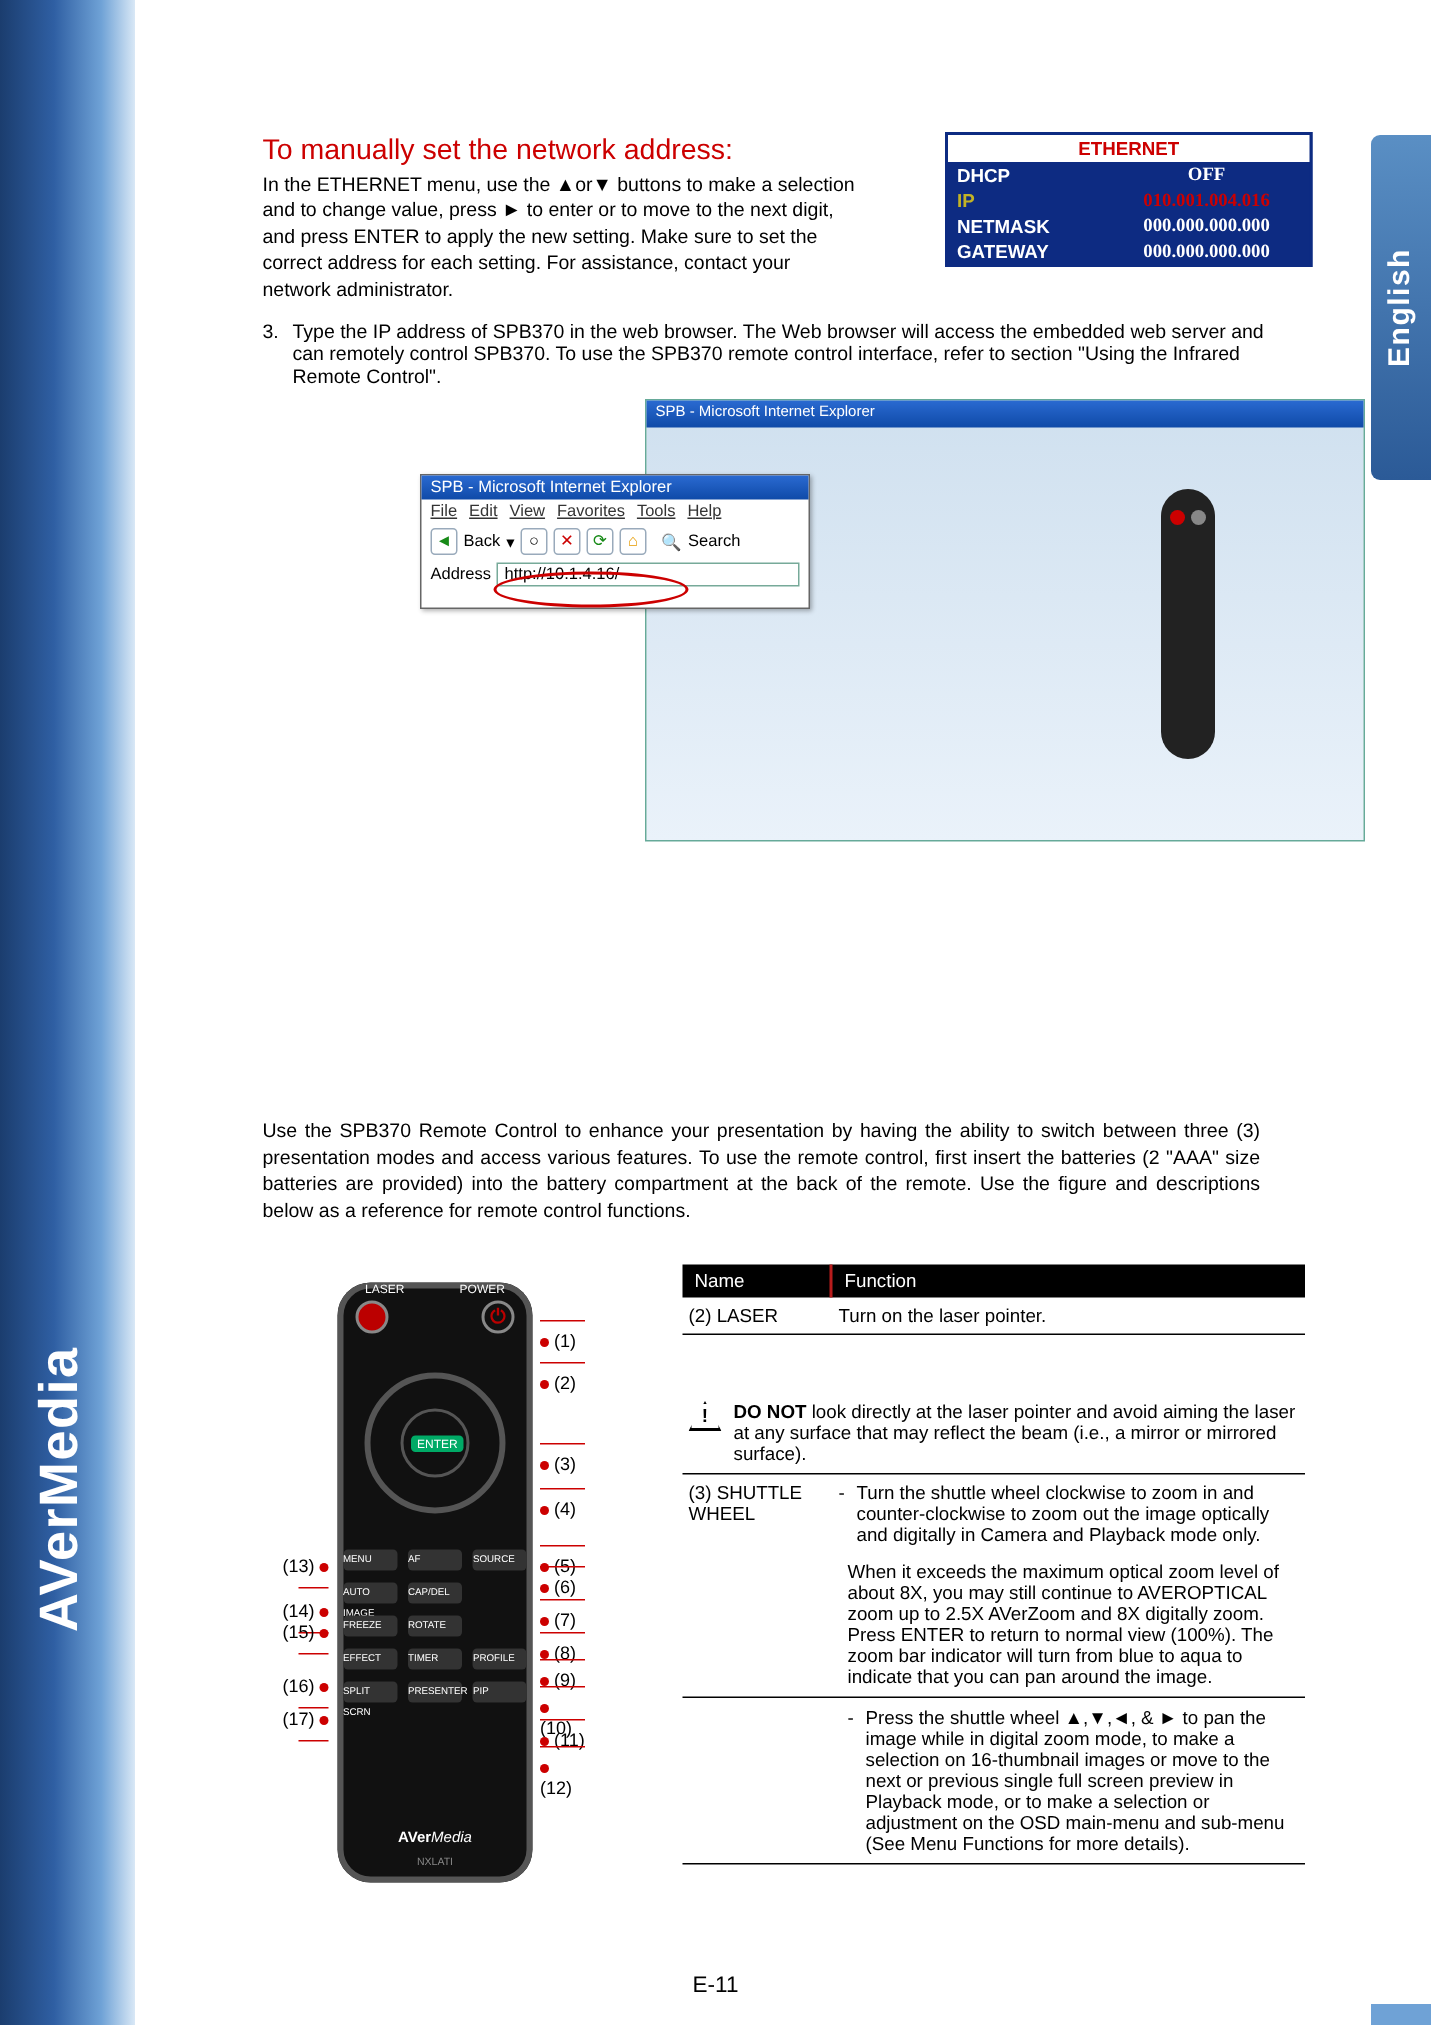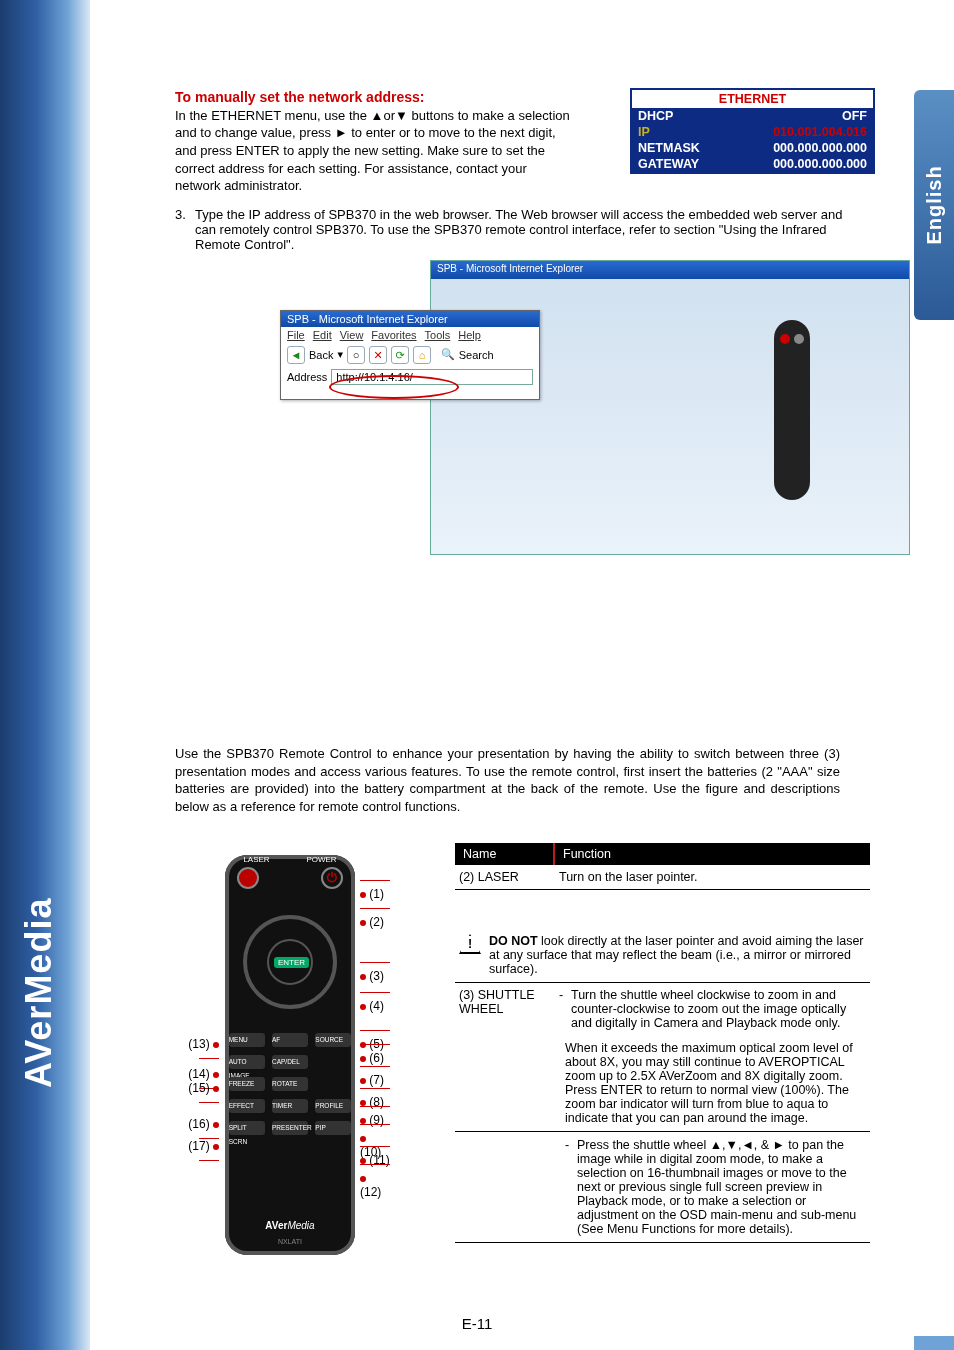--- a/index.html
+++ b/index.html
@@ -50,42 +50,42 @@
   }
   
   .corner { position:absolute; right:0; bottom:0; width:40px; height:14px; background:#6fa2d6; }
   
   .content {
     position: absolute;
     left: 175px; top: 88px;
     width: 680px;
   }
   .para-block { line-height: 1.35; margin-bottom: 12px; text-align: left; }
-  .red-bold { font-weight: bold; color: #c00; font-size: 14px; }
+  .red-bold { font-weight: normal; color: #c00; font-size: 19px; }
   
   .eth-table {
     position: absolute;
     right: -20px; top: 0;
     width: 245px;
     border: 2px solid #0d2b82;
     background: #0d2b82;
     color: #fff;
     font-size: 12.5px;
     font-family: Arial, sans-serif;
   }
   .eth-table .eth-head {
     text-align: center;
     background: #fff;
     color: #c00;
     font-weight: bold;
     padding: 2px 0;
   }
   .eth-table table { width: 100%; border-collapse: collapse; }
   .eth-table td { padding: 1px 6px; text-align: left; font-weight: bold; color:#fff;}
-  .eth-table td.val { text-align: right; padding-left: 4px; }
+  .eth-table td.val { text-align: center; padding-left: 4px; font-family: Liberation Serif, serif; }
   .eth-table .ip-row td.lbl { color:#c3b325; }
   .eth-table .ip-row td.val { color:#c00; }
   
   .step { display:flex; margin-bottom:8px; }
   .step .num { width: 20px; flex-shrink:0; }
   .step .body { flex:1; }
   
   .fig-area {
     position: relative;
     width: 480px;

